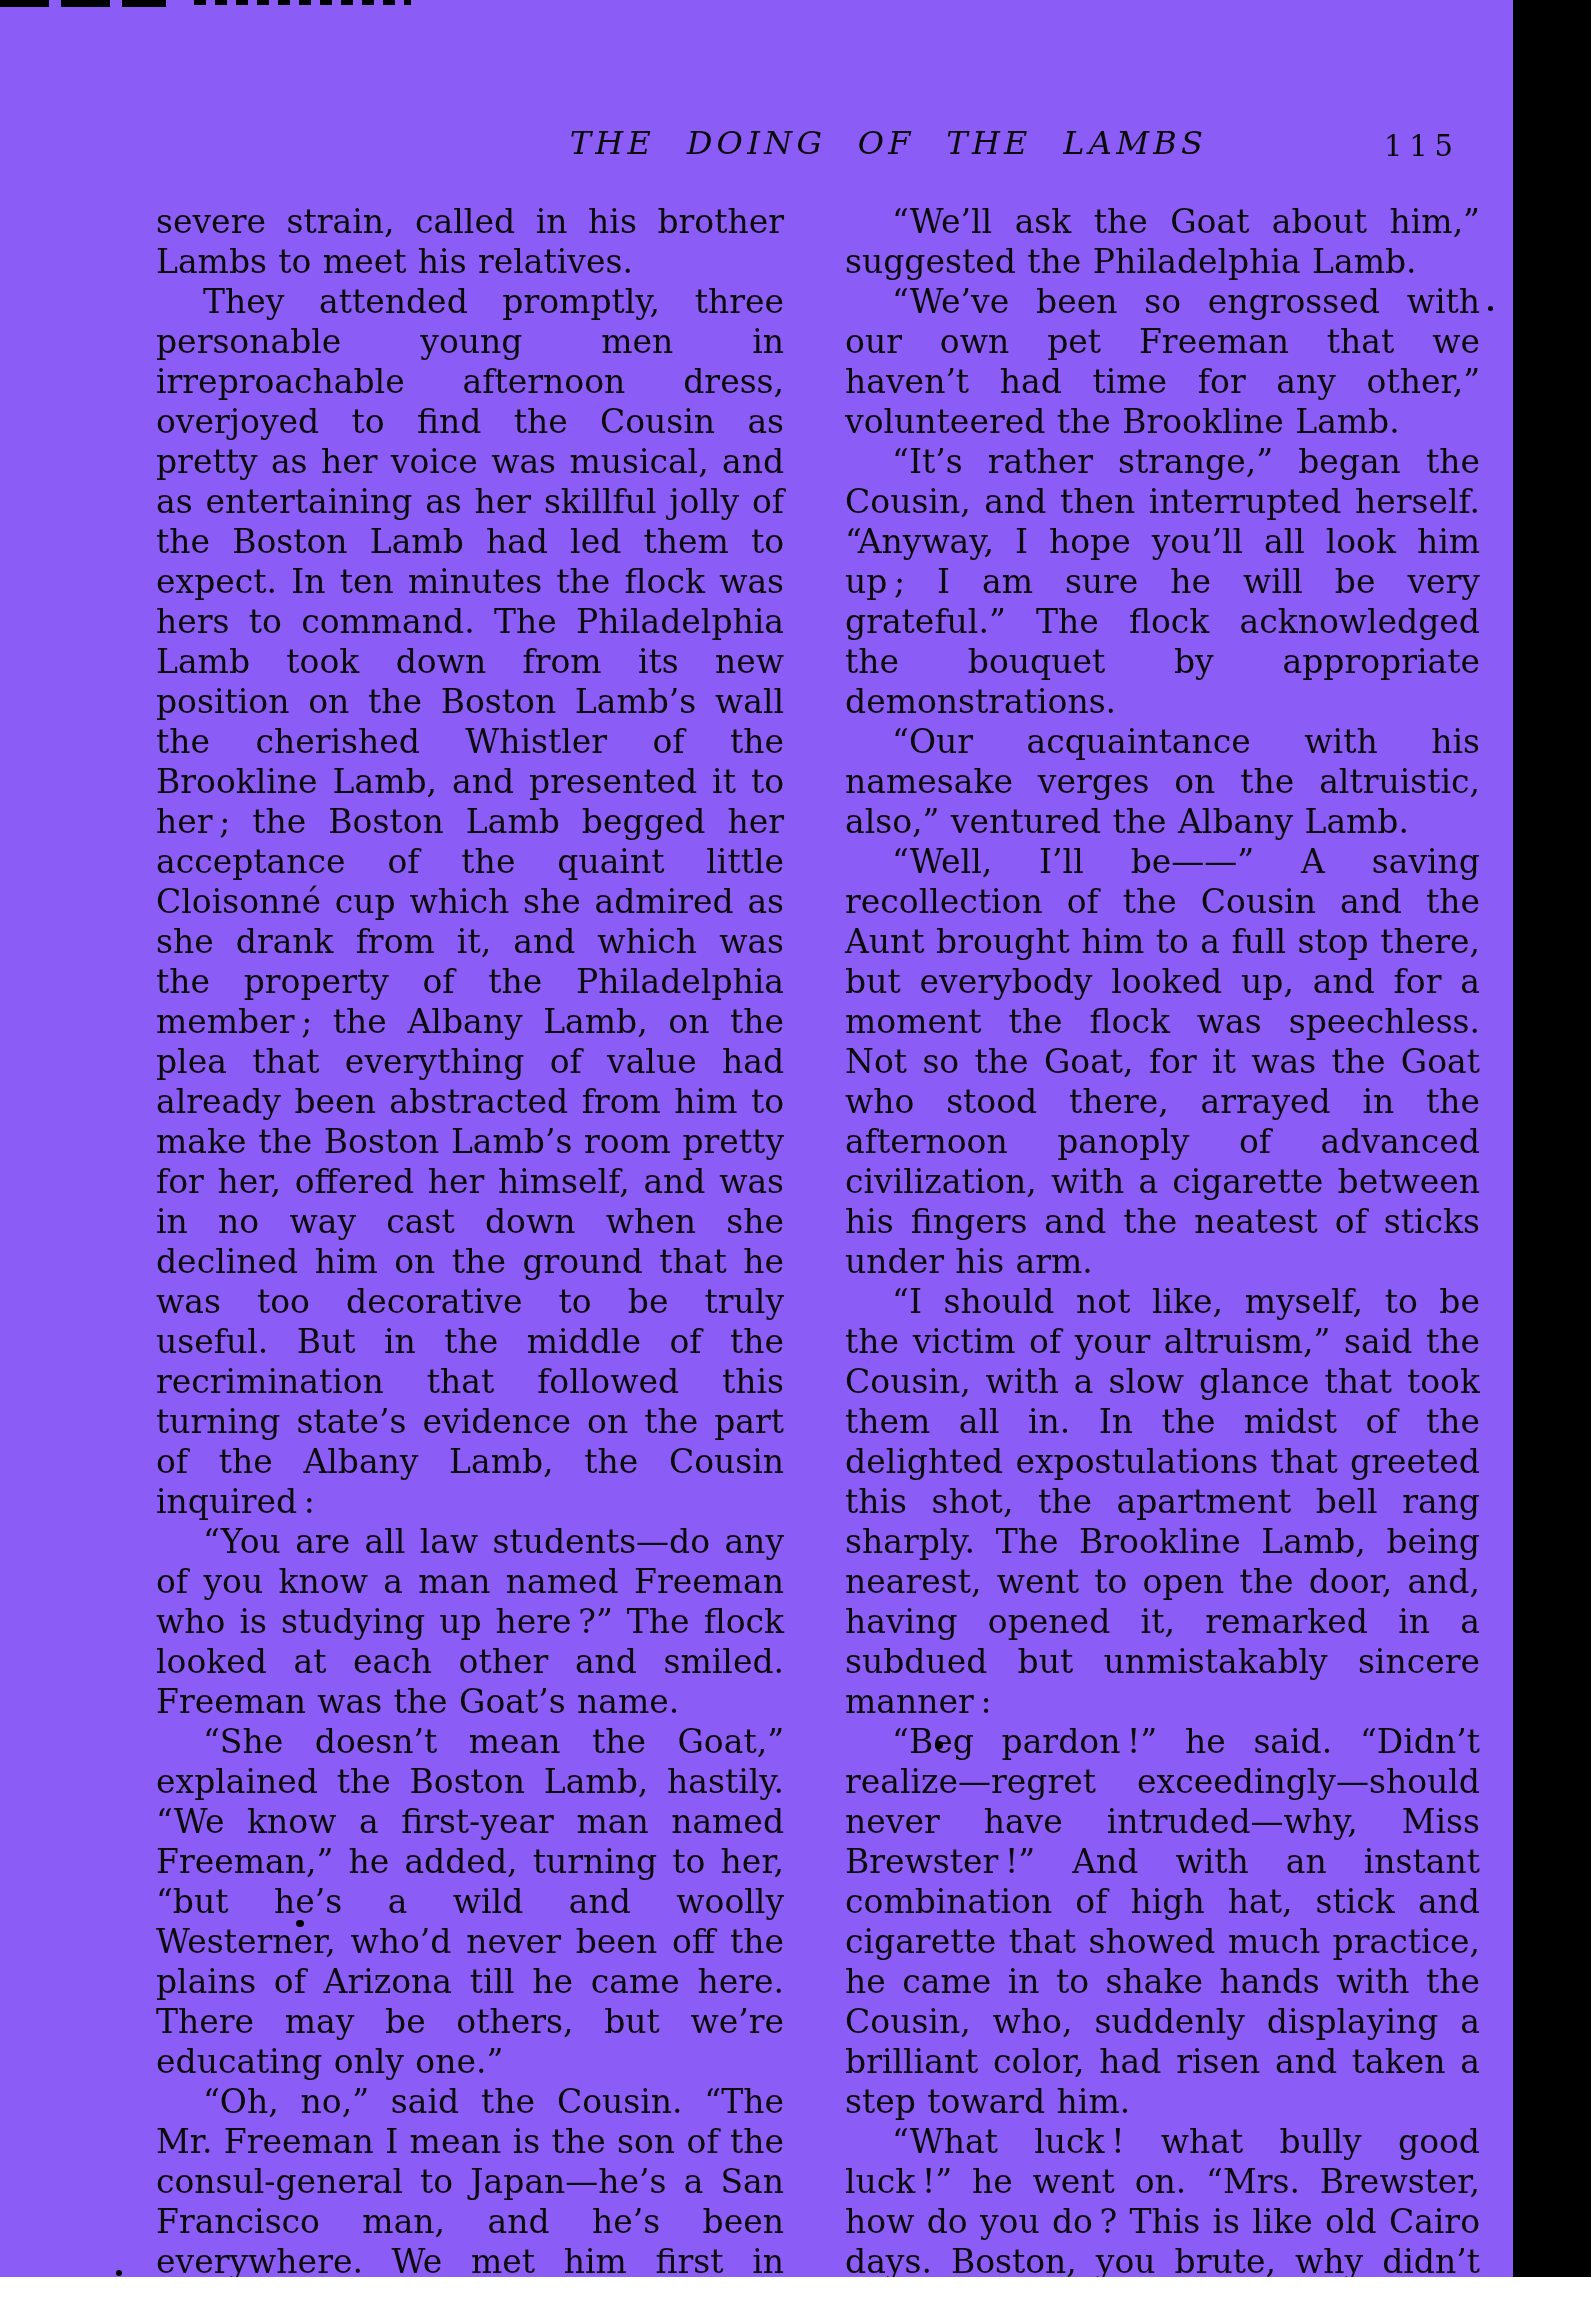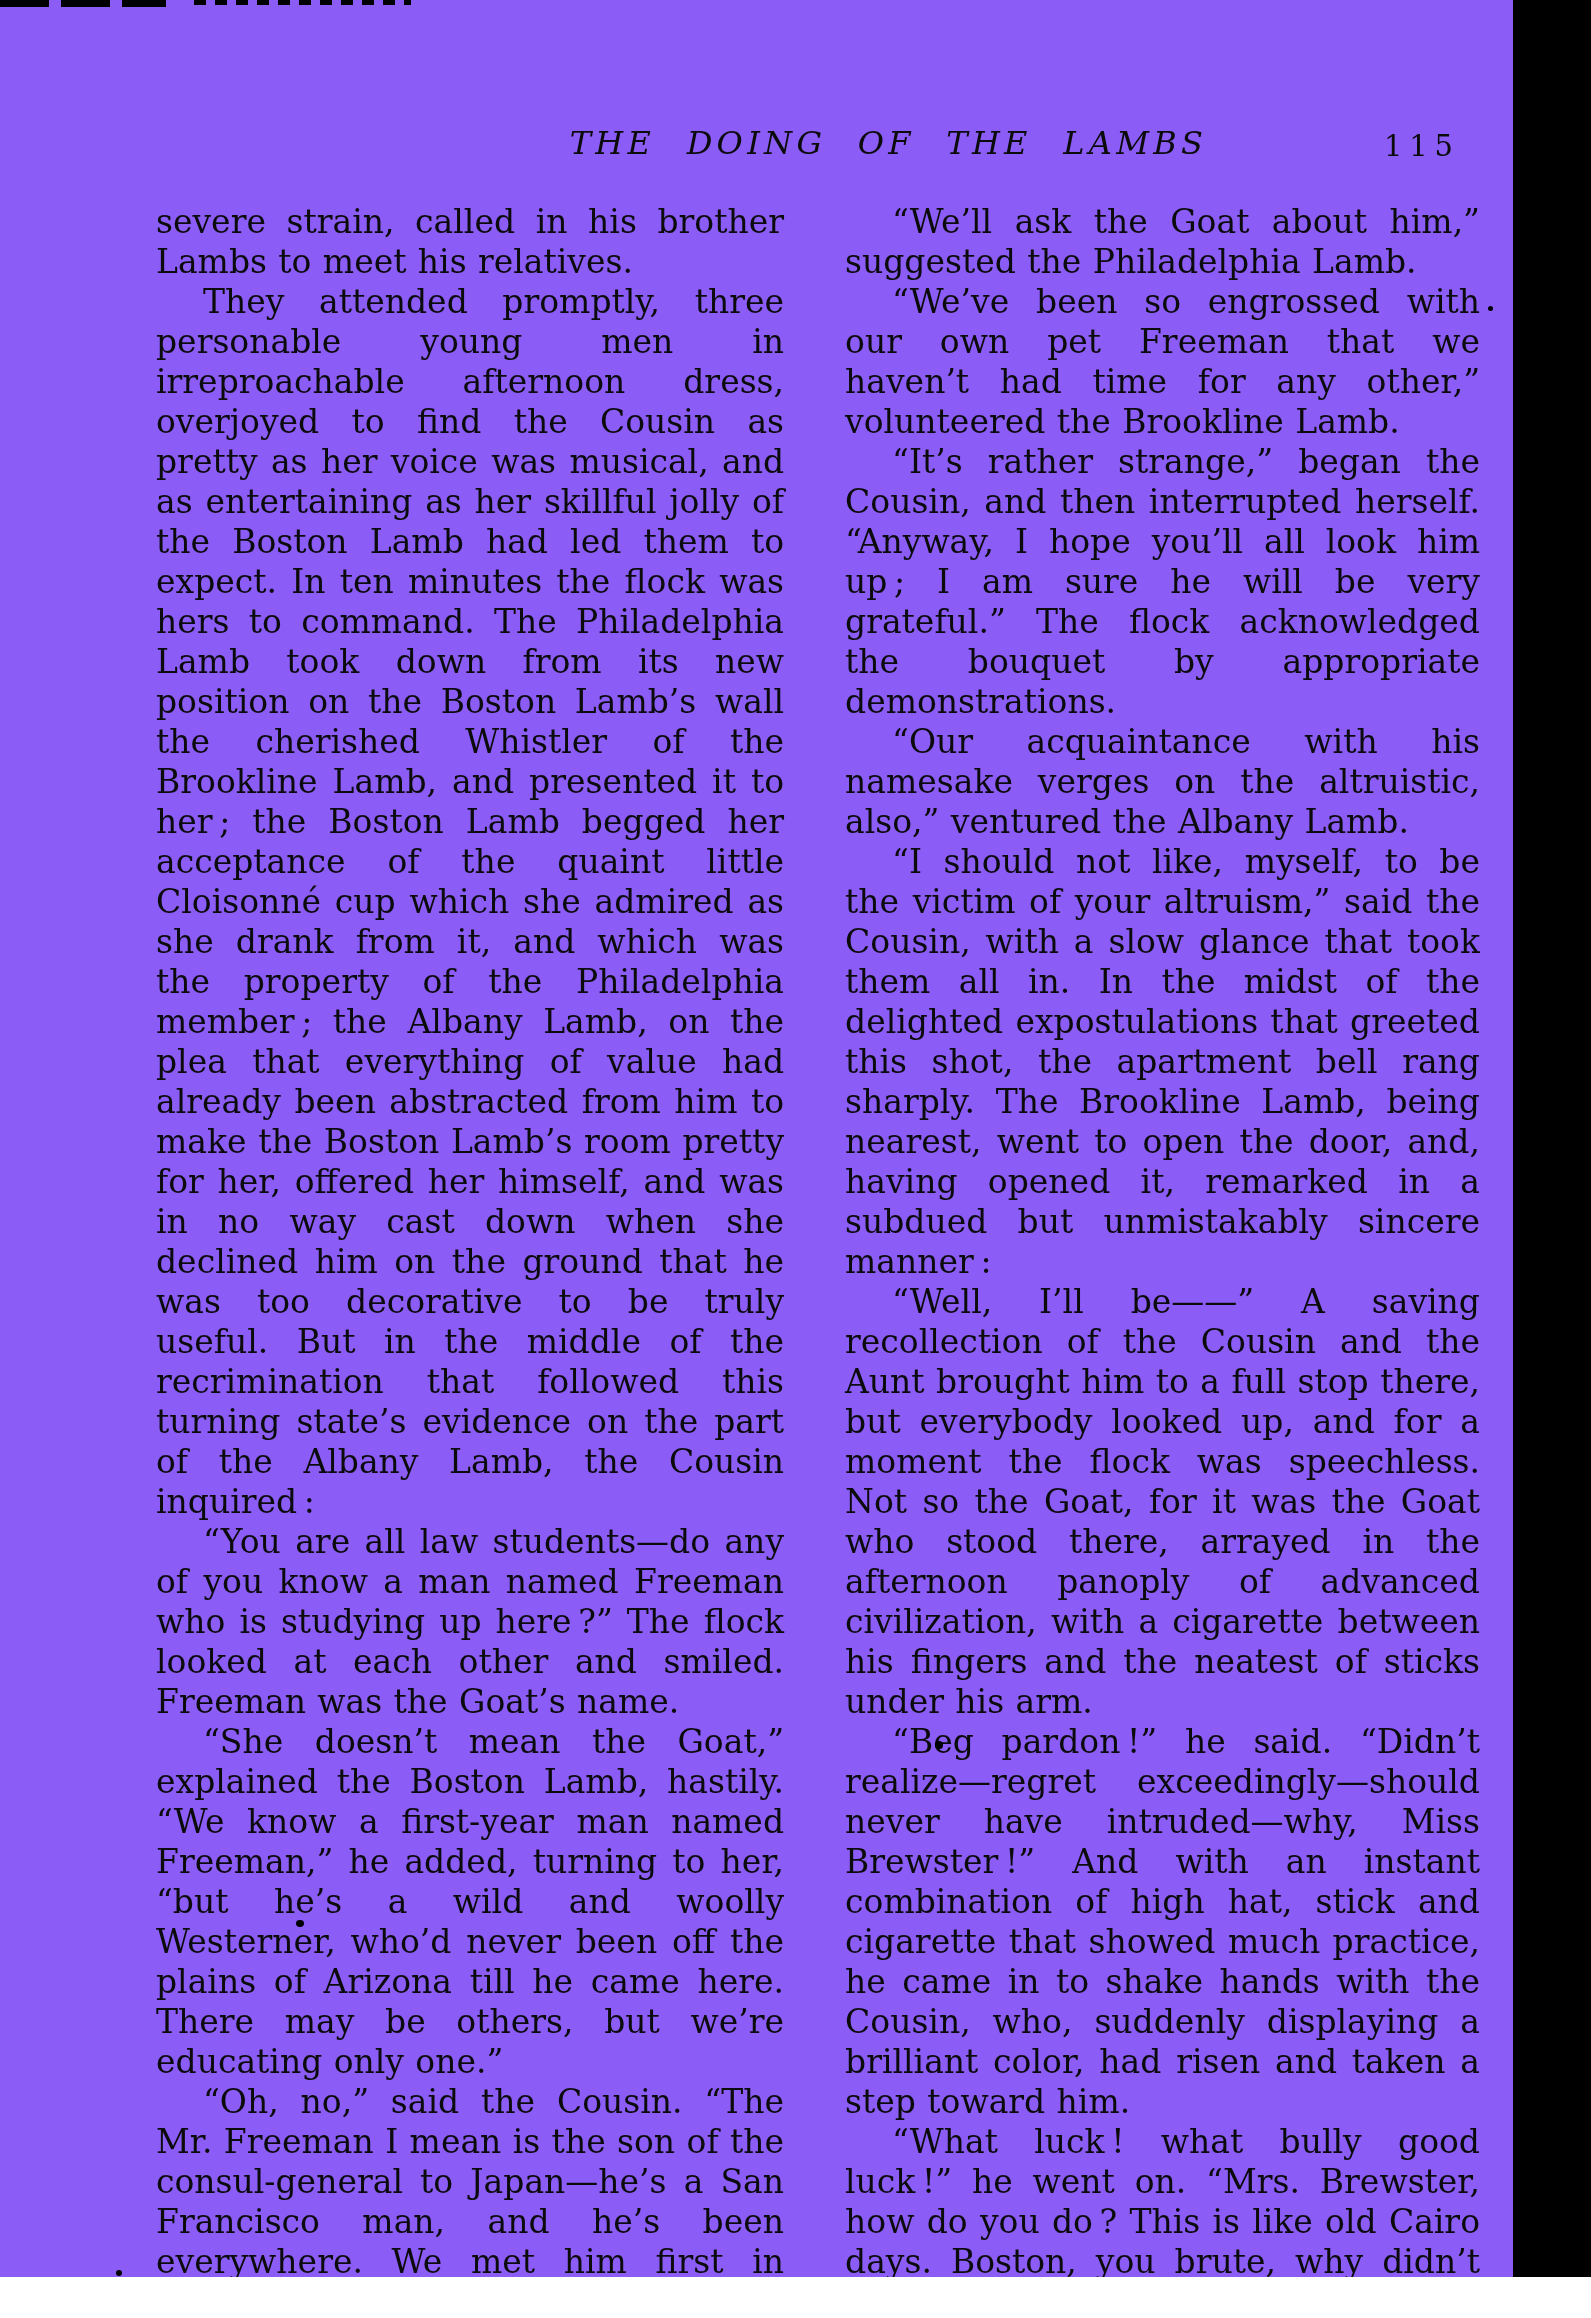--- a/index.html
+++ b/index.html
@@ -100,22 +100,22 @@
       <p>“You are all law students—do any of you know a man named Freeman who is studying up here ?” The flock looked at each other and smiled. Freeman was the Goat’s name.</p>
       <p>“She doesn’t mean the Goat,” explained the Boston Lamb, hastily. “We know a first-year man named Freeman,” he added, turning to her, “but he’s a wild and woolly Westerner, who’d never been off the plains of Arizona till he came here. There may be others, but we’re educating only one.”</p>
       <p>“Oh, no,” said the Cousin. “The Mr. Freeman I mean is the son of the consul-general to Japan—he’s a San Francisco man, and he’s been everywhere. We met him first in Cairo, and then we played together in Yokohama, and came as far as Honolulu together, last spring. He decided to study law in New York, and I know he lives up here somewhere.”</p>
 
     </div>
     <div class="col right">
       <p>“We’ll ask the Goat about him,” suggested the Philadelphia Lamb.</p>
       <p>“We’ve been so engrossed with our own pet Freeman that we haven’t had time for any other,” volunteered the Brookline Lamb.</p>
       <p>“It’s rather strange,” began the Cousin, and then interrupted herself. “Anyway, I hope you’ll all look him up ; I am sure he will be very grateful.” The flock acknowledged the bouquet by appropriate demonstrations.</p>
       <p>“Our acquaintance with his namesake verges on the altruistic, also,” ventured the Albany Lamb.</p>
+      <p>“Well, I’ll be——” A saving recollection of the Cousin and the Aunt brought him to a full stop there, but everybody looked up, and for a moment the flock was speechless. Not so the Goat, for it was the Goat who stood there, arrayed in the afternoon panoply of advanced civilization, with a cigarette between his fingers and the neatest of sticks under his arm.</p>
       <p>“I should not like, myself, to be the victim of your altruism,” said the Cousin, with a slow glance that took them all in. In the midst of the delighted expostulations that greeted this shot, the apartment bell rang sharply. The Brookline Lamb, being nearest, went to open the door, and, having opened it, remarked in a subdued but unmistakably sincere manner :</p>
-      <p>“Well, I’ll be——” A saving recollection of the Cousin and the Aunt brought him to a full stop there, but everybody looked up, and for a moment the flock was speechless. Not so the Goat, for it was the Goat who stood there, arrayed in the afternoon panoply of advanced civilization, with a cigarette between his fingers and the neatest of sticks under his arm.</p>
       <p>“Beg pardon !” he said. “Didn’t realize—regret exceedingly—should never have intruded—why, Miss Brewster !” And with an instant combination of high hat, stick and cigarette that showed much practice, he came in to shake hands with the Cousin, who, suddenly displaying a brilliant color, had risen and taken a step toward him.</p>
       <p>“What luck ! what bully good luck !” he went on. “Mrs. Brewster, how do you do ? This is like old Cairo days. Boston, you brute, why didn’t you mention this at luncheon ?”</p>
 
     </div>
   </div>
 
   <div class="speck s1"></div>
   <div class="speck s2"></div>
   <div class="speck s3"></div>
   <div class="speck s4"></div>

